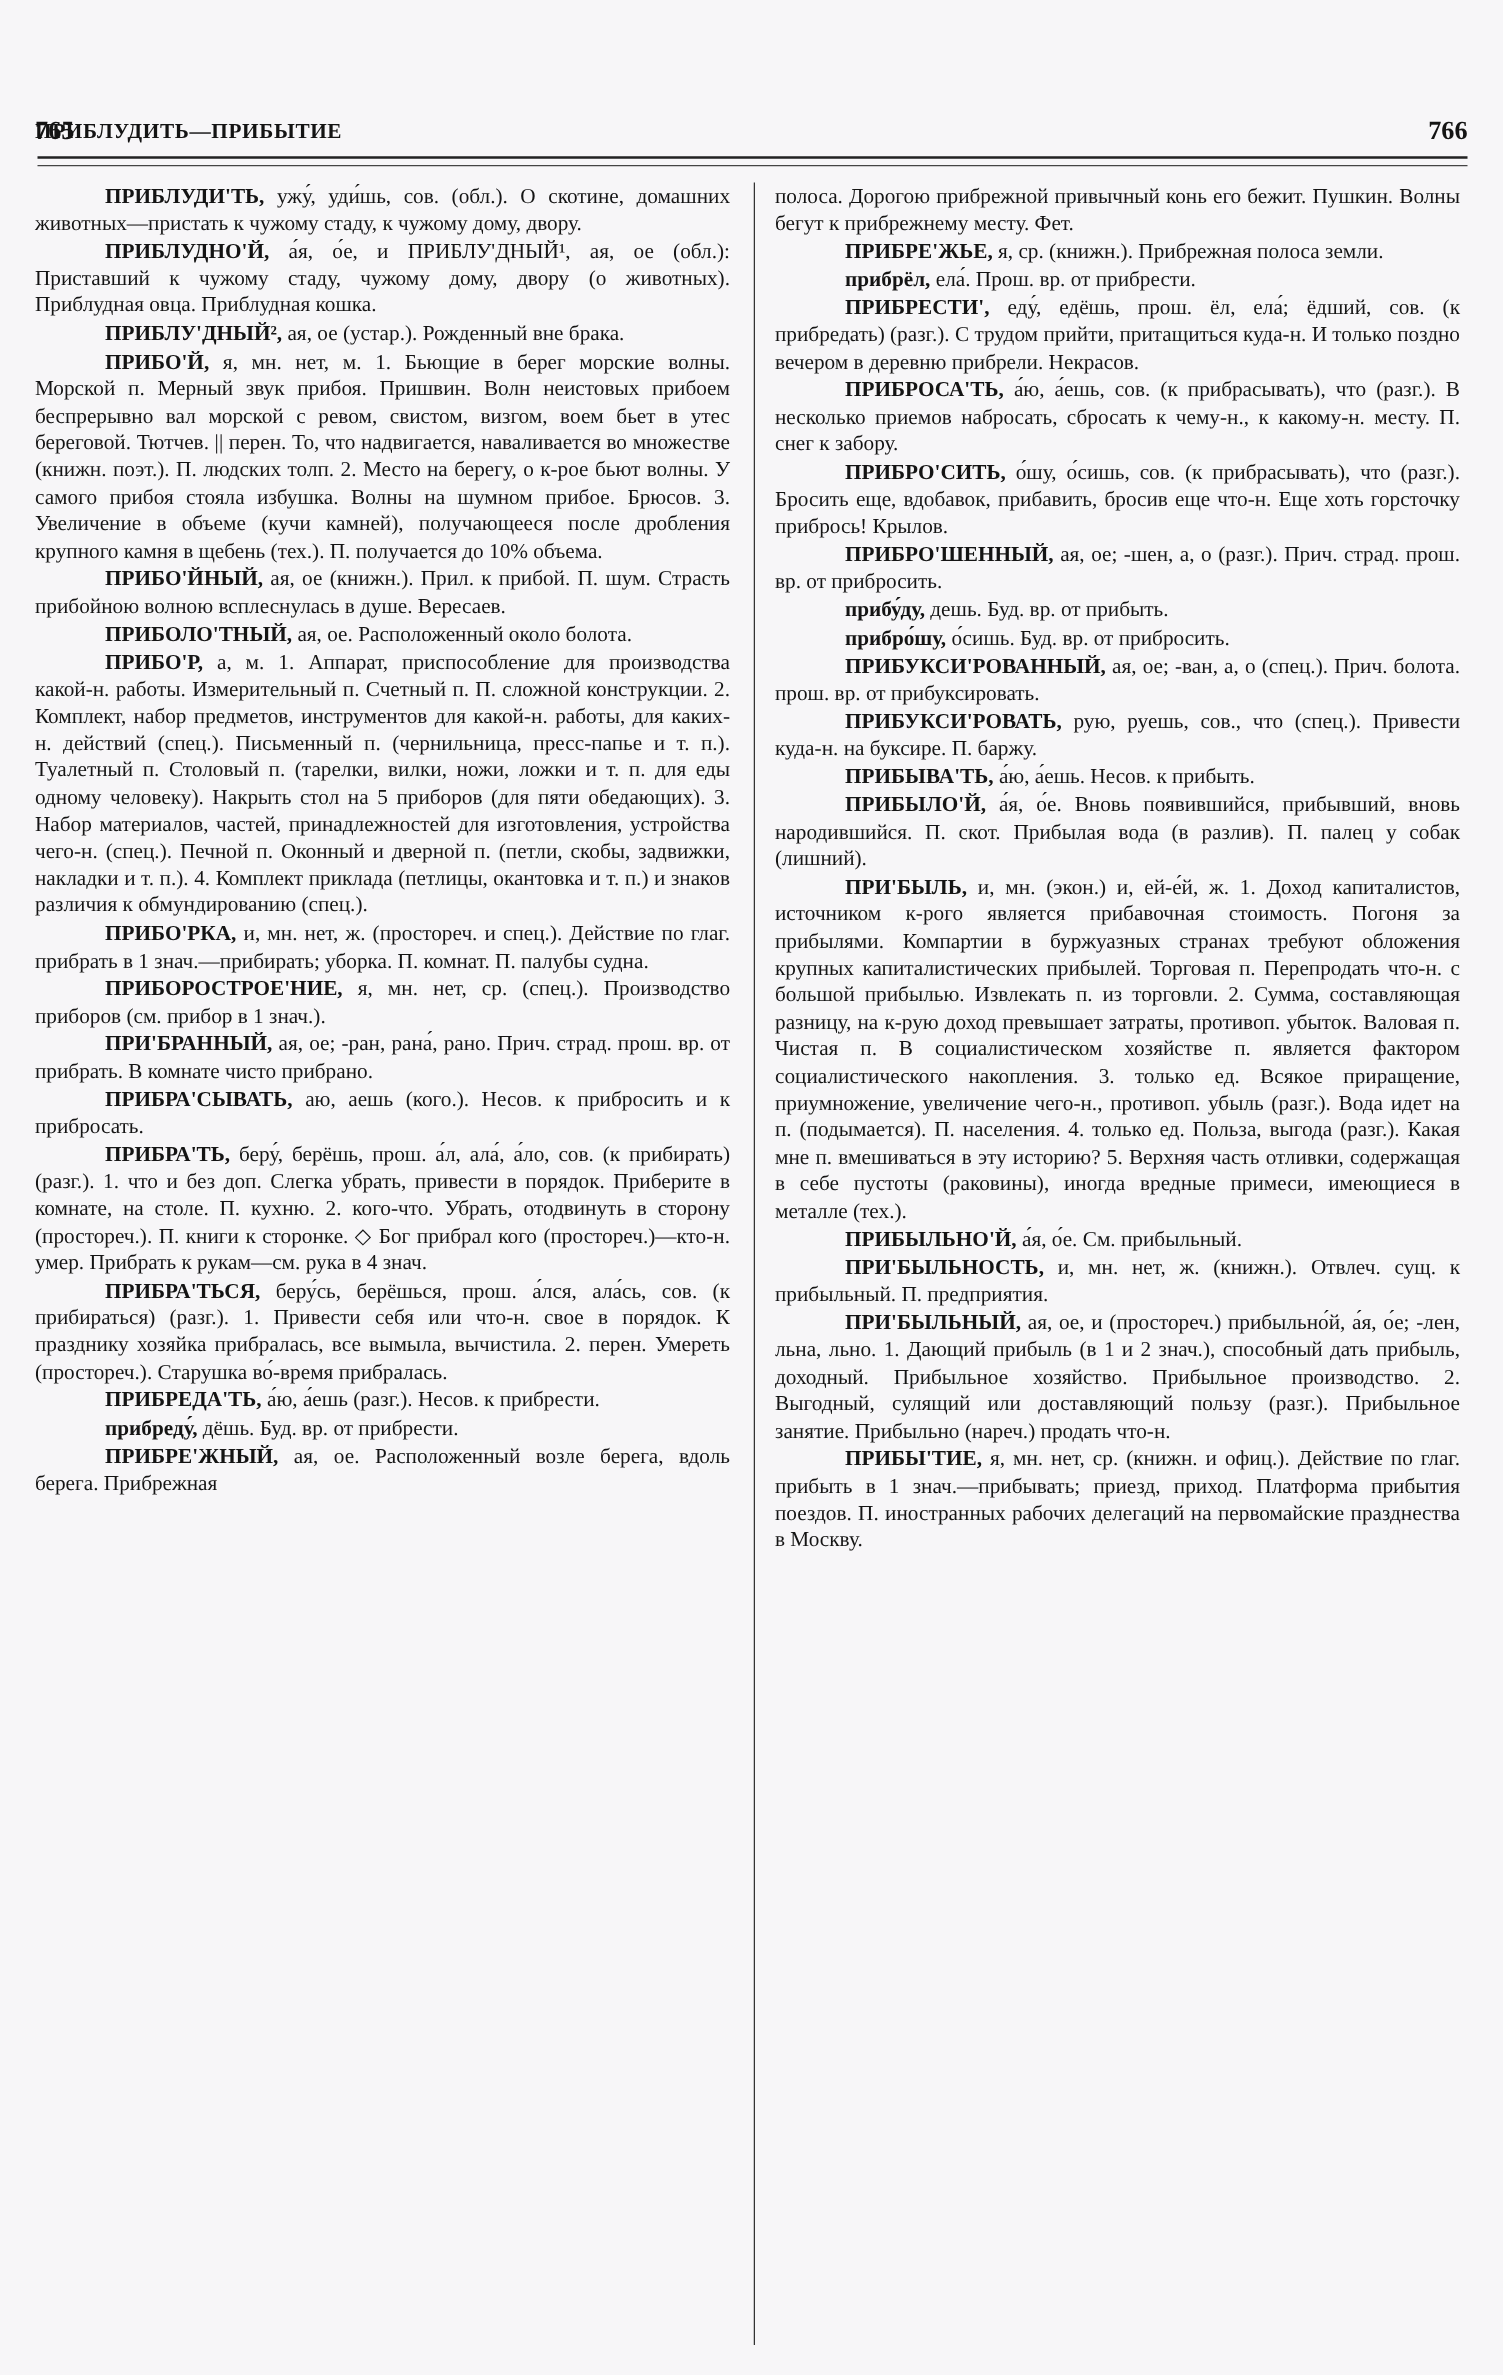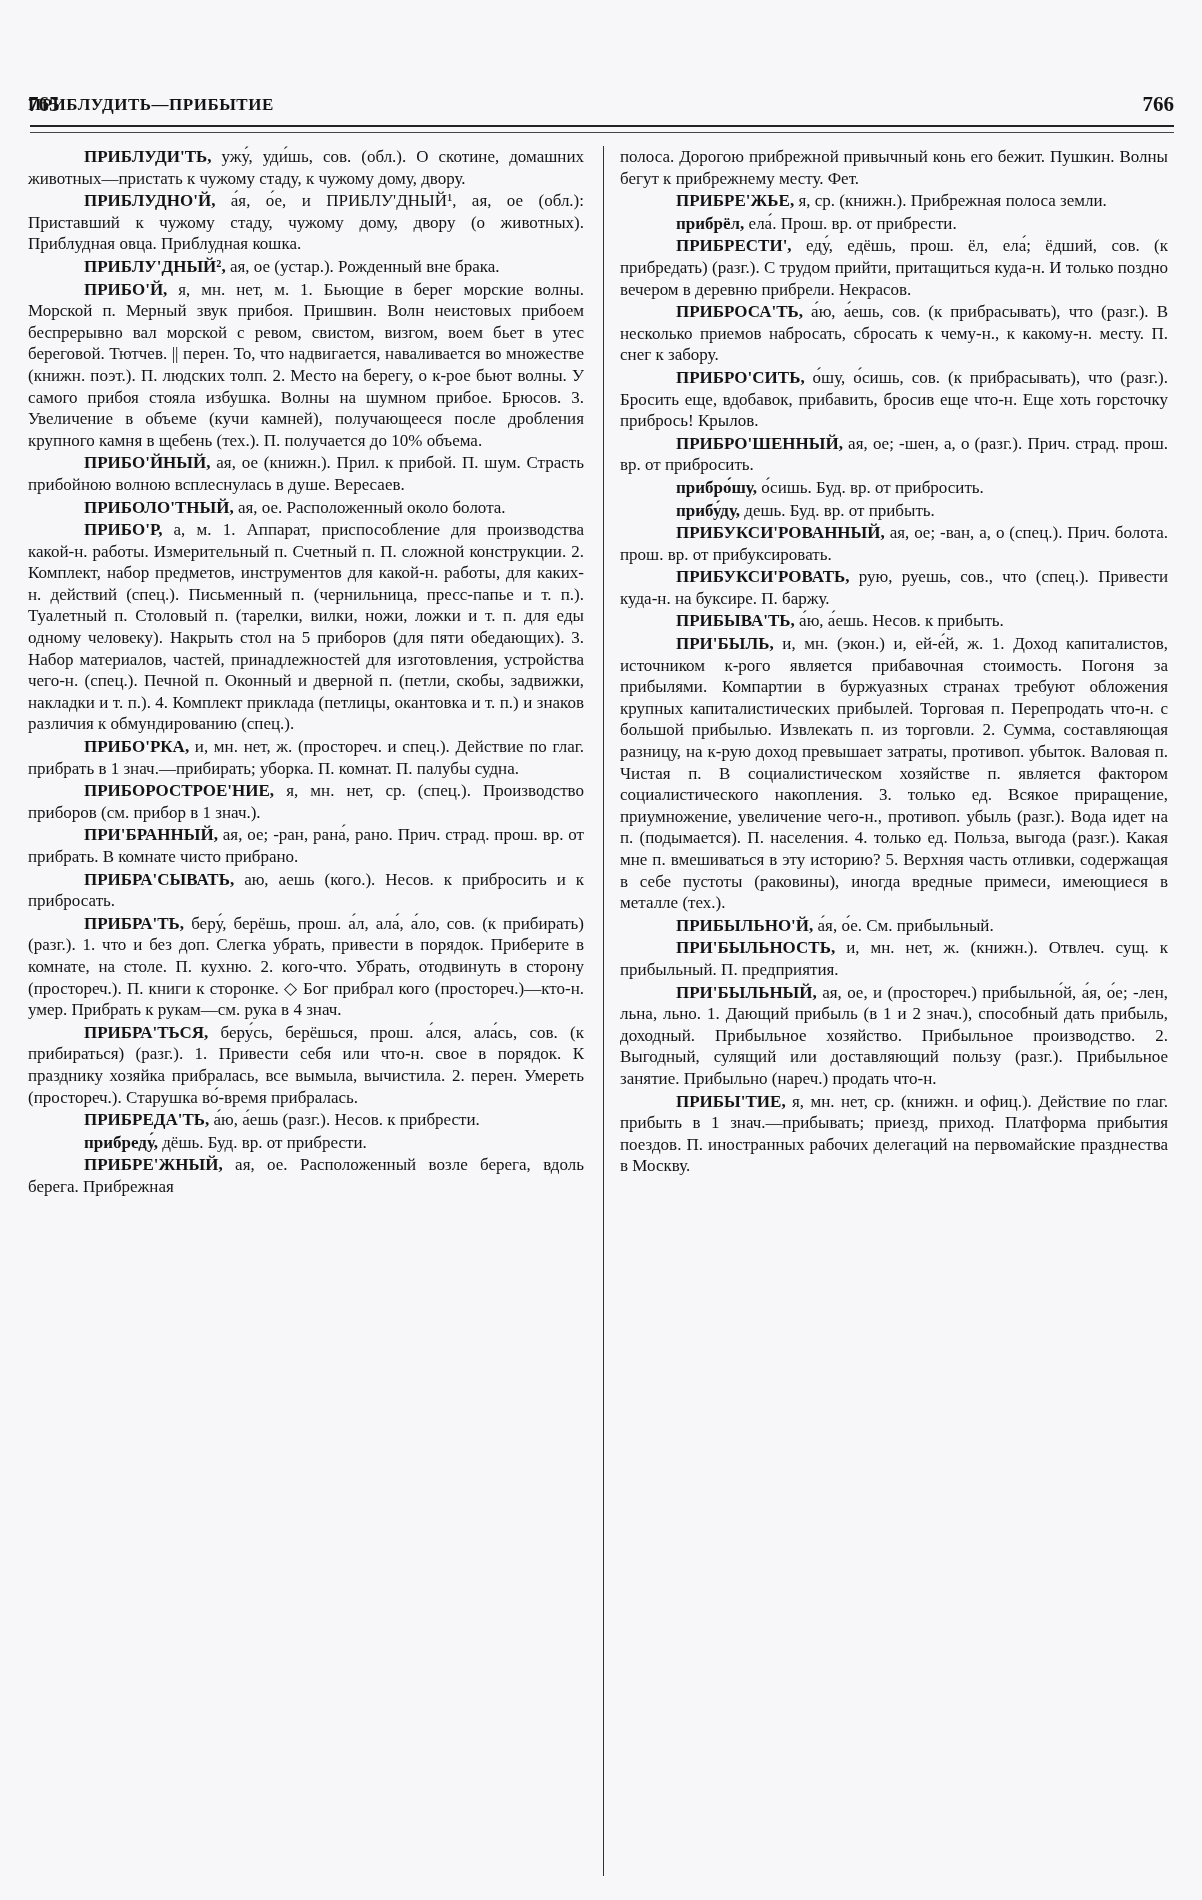--- a/index.html
+++ b/index.html
@@ -63,23 +63,24 @@
   </div>
 <div class="divider"></div>
 <div class="col right" id="col-right">
     <p class="entry cont"><span>полоса. Дорогою прибрежной привычный конь его бежит. Пушкин. Волны бегут к прибрежнему месту. Фет.</span></p>
     <p class="entry"><span class="hw">ПРИБРЕ'ЖЬЕ,</span> <span>я, ср. (книжн.). Прибрежная полоса земли.</span></p>
     <p class="entry"><span class="hw-sm">прибрёл,</span> <span>ела́. Прош. вр. от прибрести.</span></p>
     <p class="entry"><span class="hw">ПРИБРЕСТИ',</span> <span>еду́, едёшь, прош. ёл, ела́; ёдший, сов. (к прибредать) (разг.). С трудом прийти, притащиться куда-н. И только поздно вечером в деревню прибрели. Некрасов.</span></p>
     <p class="entry"><span class="hw">ПРИБРОСА'ТЬ,</span> <span>а́ю, а́ешь, сов. (к прибрасывать), что (разг.). В несколько приемов набросать, сбросать к чему-н., к какому-н. месту. П. снег к забору.</span></p>
     <p class="entry"><span class="hw">ПРИБРО'СИТЬ,</span> <span>о́шу, о́сишь, сов. (к прибрасывать), что (разг.). Бросить еще, вдобавок, прибавить, бросив еще что-н. Еще хоть горсточку прибрось! Крылов.</span></p>
     <p class="entry"><span class="hw">ПРИБРО'ШЕННЫЙ,</span> <span>ая, ое; -шен, а, о (разг.). Прич. страд. прош. вр. от прибросить.</span></p>
+    <p class="entry"><span class="hw-sm">прибу́ду,</span> <span>дешь. Буд. вр. от прибыть.</span></p>
     <p class="entry"><span class="hw-sm">прибро́шу,</span> <span>о́сишь. Буд. вр. от прибросить.</span></p>
-    <p class="entry"><span class="hw-sm">прибу́ду,</span> <span>дешь. Буд. вр. от прибыть.</span></p>
     <p class="entry"><span class="hw">ПРИБУКСИ'РОВАННЫЙ,</span> <span>ая, ое; -ван, а, о (спец.). Прич. болота. прош. вр. от прибуксировать.</span></p>
     <p class="entry"><span class="hw">ПРИБУКСИ'РОВАТЬ,</span> <span>рую, руешь, сов., что (спец.). Привести куда-н. на буксире. П. баржу.</span></p>
     <p class="entry"><span class="hw">ПРИБЫВА'ТЬ,</span> <span>а́ю, а́ешь. Несов. к прибыть.</span></p>
+    <p class="entry"><span class="hw">ПРИБЫЛО'Й,</span> <span>а́я, о́е. Вновь появившийся, прибывший, вновь народившийся. П. скот. Прибылая вода (в разлив). П. палец у собак (лишний).</span></p>
     <p class="entry"><span class="hw">ПРИ'БЫЛЬ,</span> <span>и, мн. (экон.) и, ей-е́й, ж. 1. Доход капиталистов, источником к-рого является прибавочная стоимость. Погоня за прибылями. Компартии в буржуазных странах требуют обложения крупных капиталистических прибылей. Торговая п. Перепродать что-н. с большой прибылью. Извлекать п. из торговли. 2. Сумма, составляющая разницу, на к-рую доход превышает затраты, противоп. убыток. Валовая п. Чистая п. В социалистическом хозяйстве п. является фактором социалистического накопления. 3. только ед. Всякое приращение, приумножение, увеличение чего-н., противоп. убыль (разг.). Вода идет на п. (подымается). П. населения. 4. только ед. Польза, выгода (разг.). Какая мне п. вмешиваться в эту историю? 5. Верхняя часть отливки, содержащая в себе пустоты (раковины), иногда вредные примеси, имеющиеся в металле (тех.).</span></p>
     <p class="entry"><span class="hw">ПРИБЫЛЬНО'Й,</span> <span>а́я, о́е. См. прибыльный.</span></p>
     <p class="entry"><span class="hw">ПРИ'БЫЛЬНОСТЬ,</span> <span>и, мн. нет, ж. (книжн.). Отвлеч. сущ. к прибыльный. П. предприятия.</span></p>
     <p class="entry"><span class="hw">ПРИ'БЫЛЬНЫЙ,</span> <span>ая, ое, и (простореч.) прибыльно́й, а́я, о́е; -лен, льна, льно. 1. Дающий прибыль (в 1 и 2 знач.), способный дать прибыль, доходный. Прибыльное хозяйство. Прибыльное производство. 2. Выгодный, сулящий или доставляющий пользу (разг.). Прибыльное занятие. Прибыльно (нареч.) продать что-н.</span></p>
     <p class="entry"><span class="hw">ПРИБЫ'ТИЕ,</span> <span>я, мн. нет, ср. (книжн. и офиц.). Действие по глаг. прибыть в 1 знач.—прибывать; приезд, приход. Платформа прибытия поездов. П. иностранных рабочих делегаций на первомайские празднества в Москву.</span></p>
   </div>
 
 </body></html>

